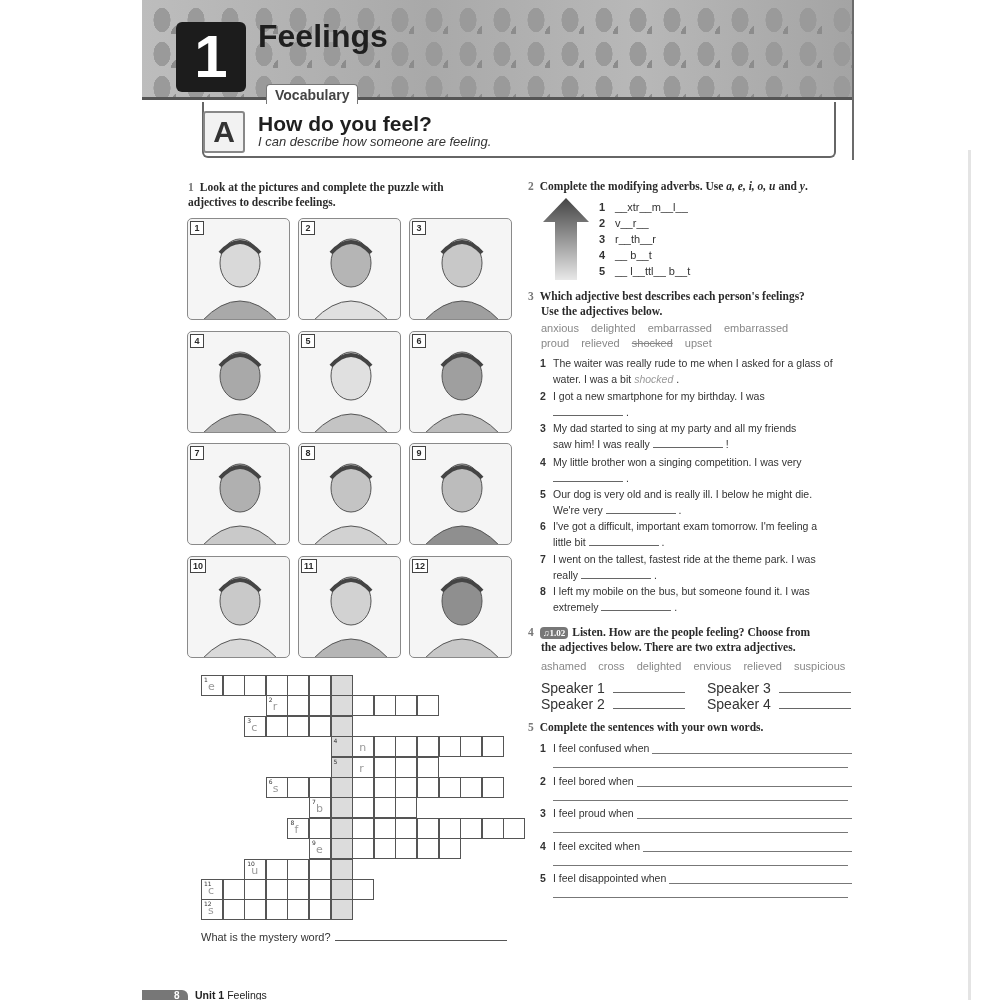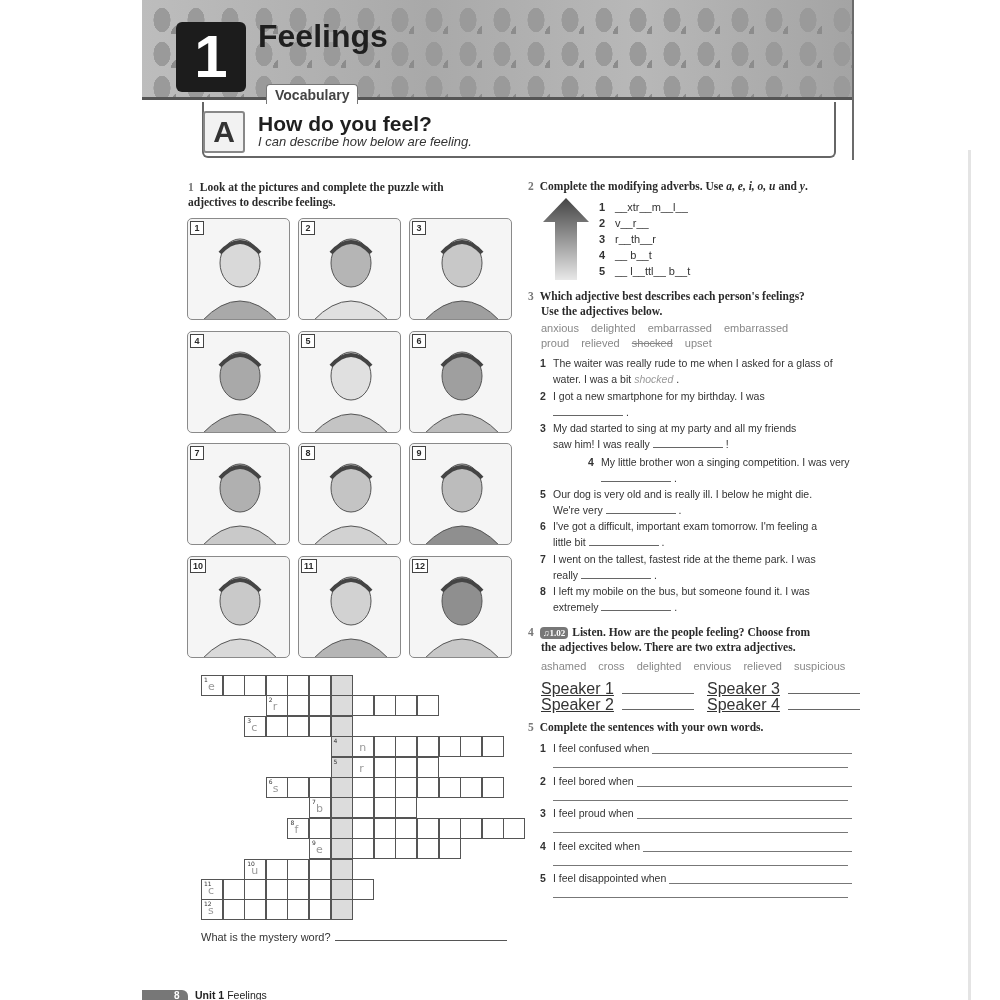--- a/index.html
+++ b/index.html
@@ -74,21 +74,21 @@
   .sent { position: absolute; left: 540px; font-size: 10.5px; color: #333; line-height: 16px; width: 315px; }
   .sent .n { display: inline-block; width: 13px; font-weight: bold; }
   .sent .cont { padding-left: 13px; display: block; }
   .blank { display: inline-block; width: 70px; border-bottom: 1px solid #666; height: 10px; vertical-align: baseline; }
   .example { color: #999; font-style: italic; }
 
   .audio-badge {
     display: inline-block; background: #777; color: #fff; border-radius: 4px; padding: 0 3px;
     font-size: 9px; line-height: 12px; margin-right: 4px;
   }
-  .speaker { position: absolute; font-size: 16px; color: #333; text-decoration: underline; }
+  .speaker { position: absolute; font-size: 14px; color: #333; }
   .speaker .blank { width: 72px; margin-left: 8px; }
 
   .own { position: absolute; left: 540px; font-size: 10.5px; color: #333; width: 312px; }
   .own .row1 { display: flex; align-items: flex-end; height: 14px; }
   .own .n { display: inline-block; width: 13px; font-weight: bold; }
   .own .fill { flex: 1; border-bottom: 1px solid #777; margin-left: 3px; height: 10px; }
   .own .row2 { margin-left: 13px; margin-top: 6px; border-bottom: 1px solid #777; height: 8px; width: 295px; }
 
   .footer-bar { position: absolute; left: 142px; top: 990px; width: 46px; height: 10px; background: #777; border-radius: 0 6px 0 0; }
   .footer-page { position: absolute; left: 174px; top: 990px; font-size: 10px; color: #fff; font-weight: bold; }
@@ -100,21 +100,21 @@
 <body>
 
 <div class="banner"></div>
 <div class="page-edge"></div>
 <div class="unit-box">1</div>
 <div class="unit-title">Feelings</div>
 <div class="lesson-frame"></div>
 <div class="vocab-tab">Vocabulary</div>
 <div class="lesson-letter">A</div>
 <div class="lesson-title">How do you feel?</div>
-<div class="lesson-sub">I can describe how below are feeling.</div>
+<div class="lesson-sub">I can describe how someone are feeling.</div>
 <div class="right-edge"></div>
 
 <div class="ex-head" style="left:188px; top:180px; width:300px;">
   <span class="ex-num">1</span><span class="ex-text">Look at the pictures and complete the puzzle with adjectives to describe feelings.</span>
 </div>
 
 <div id="pics">
     <div class="pic" style="left: 187px; top: 218px;">
       <svg width="103" height="102">
         <ellipse cx="52" cy="44" rx="20" ry="24" fill="#d9d9d9" stroke="#555"></ellipse>
@@ -376,21 +376,21 @@
       <span class="cont">water. I was a bit <span class="example">shocked</span> .</span>
     </div>
     <div class="sent" style="top: 388px;">
       <div><span class="n">2</span><span>I got a new smartphone for my birthday. I was</span></div>
       <span class="cont"><span class="blank"></span> .</span>
     </div>
     <div class="sent" style="top: 420px;">
       <div><span class="n">3</span><span>My dad started to sing  at my party and all my friends</span></div>
       <span class="cont">saw him! I was really <span class="blank"></span>  !</span>
     </div>
-    <div class="sent" style="top: 454px; margin-left: 48px;">
+    <div class="sent" style="top: 454px;">
       <div><span class="n">4</span><span>My little brother won a singing competition. I was very</span></div>
       <span class="cont"><span class="blank"></span> .</span>
     </div>
     <div class="sent" style="top: 486px;">
       <div><span class="n">5</span><span>Our dog is very old and is really ill. I below he might die.</span></div>
       <span class="cont">We're very <span class="blank"></span> .</span>
     </div>
     <div class="sent" style="top: 518px;">
       <div><span class="n">6</span><span>I've got a difficult, important exam tomorrow. I'm feeling a</span></div>
       <span class="cont">little bit <span class="blank"></span> .</span>

